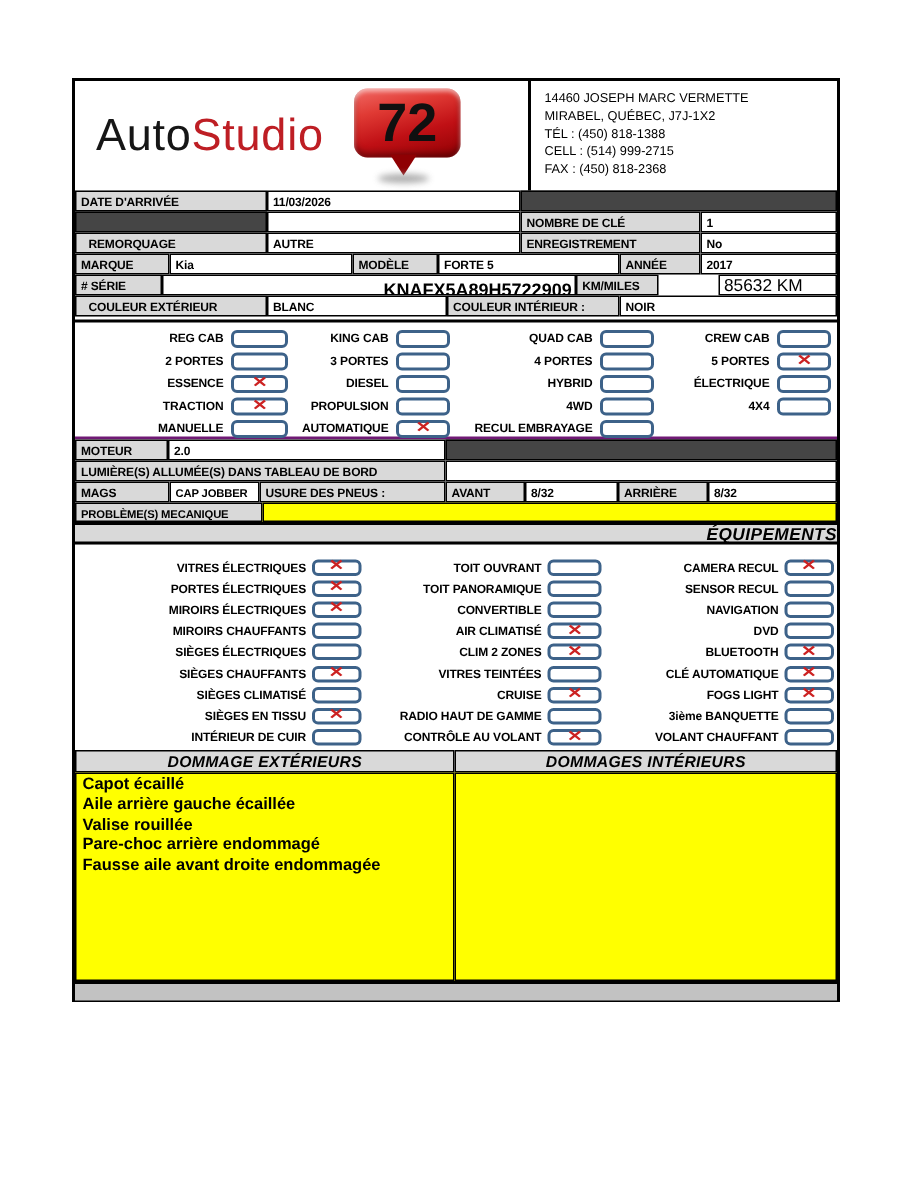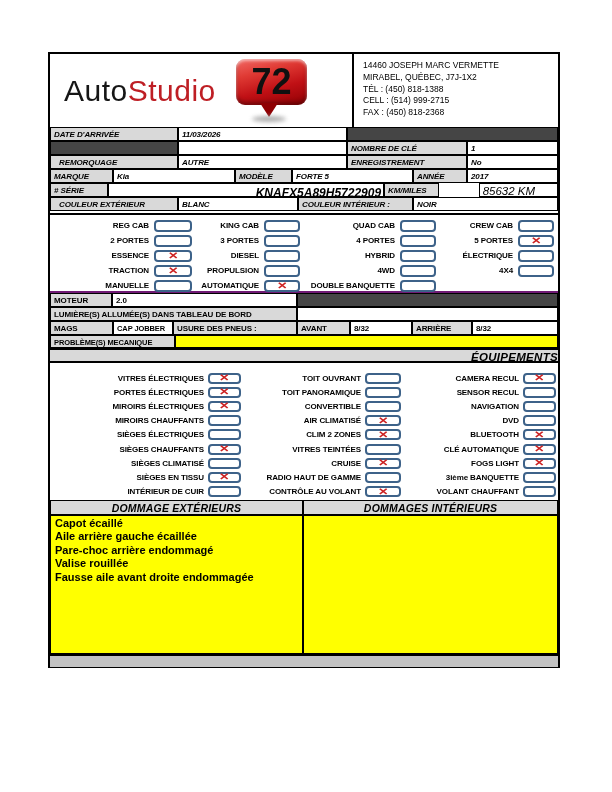--- a/index.html
+++ b/index.html
@@ -30,21 +30,21 @@
   }
   .badge-shadow{
     position:absolute;left:202px;top:62px;width:34px;height:6px;border-radius:50%;
     background:#9a9a9a;filter:blur(2px);opacity:.8;
   }
   .addr{
     position:absolute;left:302px;top:0;width:206px;height:73px;box-sizing:border-box;
     border-left:2px solid #000;padding:6px 0 0 9px;font-size:8.5px;line-height:11.8px;color:#000;
   }
   
-  .irow{display:flex;height:14px;font-style:italic;}
+  .irow{display:flex;height:14px;}
   .cell{
     box-sizing:border-box;border:1px solid #000;overflow:hidden;white-space:nowrap;
     font-size:8px;font-weight:bold;padding:1.5px 0 0 3px;letter-spacing:-.1px;
   }
   .lblc{background:#d9d9d9;}
   .valc{background:#fff;}
   .darkc{background:#454545;border-color:#000;}
   .serial{font-size:12px;font-weight:bold;text-align:right;padding-right:2px;letter-spacing:0;}
   .bigval{font-size:11.5px;font-weight:400;letter-spacing:0;padding-top:.5px;margin-left:40px;}
   .yellowc{background:#ffff00;}
@@ -199,21 +199,21 @@
         <span class="olabel">4X4</span>
         <span class="cb"></span>
       </div>
       <div class="opt-row">
         <span class="olabel">MANUELLE</span>
         <span class="cb"></span>
         <span class="olabel">AUTOMATIQUE</span>
         <span class="cb">
           <span class="xmark">✕</span>
         </span>
-        <span class="olabel">DOUBLE BANQUETTE</span>
+        <span class="olabel">RECUL EMBRAYAGE</span>
         <span class="cb"></span>
         <span class="olabel"></span>
         <span></span>
       </div>
     </div>
 
   <div class="mrow">
     <div class="cell lblc" style="width:62px">MOTEUR</div>
     <div class="cell valc" style="width:185px">2.0</div>
     <div class="cell darkc" style="width:261px"></div>
@@ -339,21 +339,21 @@
     </div>
 
   <div class="dmg-hdr">
     <div class="dmg-hcell" style="width:253px">DOMMAGE EXTÉRIEURS</div>
     <div class="dmg-hcell" style="width:255px">DOMMAGES INTÉRIEURS</div>
   </div>
   <div class="dmg-body">
     <div class="dmg-cell" style="width:253px" id="ext-lines">
         <div>Capot écaillé</div>
         <div>Aile arrière gauche écaillée</div>
+        <div>Valise rouillée</div>
         <div>Pare-choc arrière endommagé</div>
-        <div>Valise rouillée</div>
         <div>Fausse aile avant droite endommagée</div>
       </div>
     <div class="dmg-cell" style="width:255px" id="int-lines"></div>
   </div>
   <div class="bottom-bar"></div>
 
 </div>
 
 </body></html>

